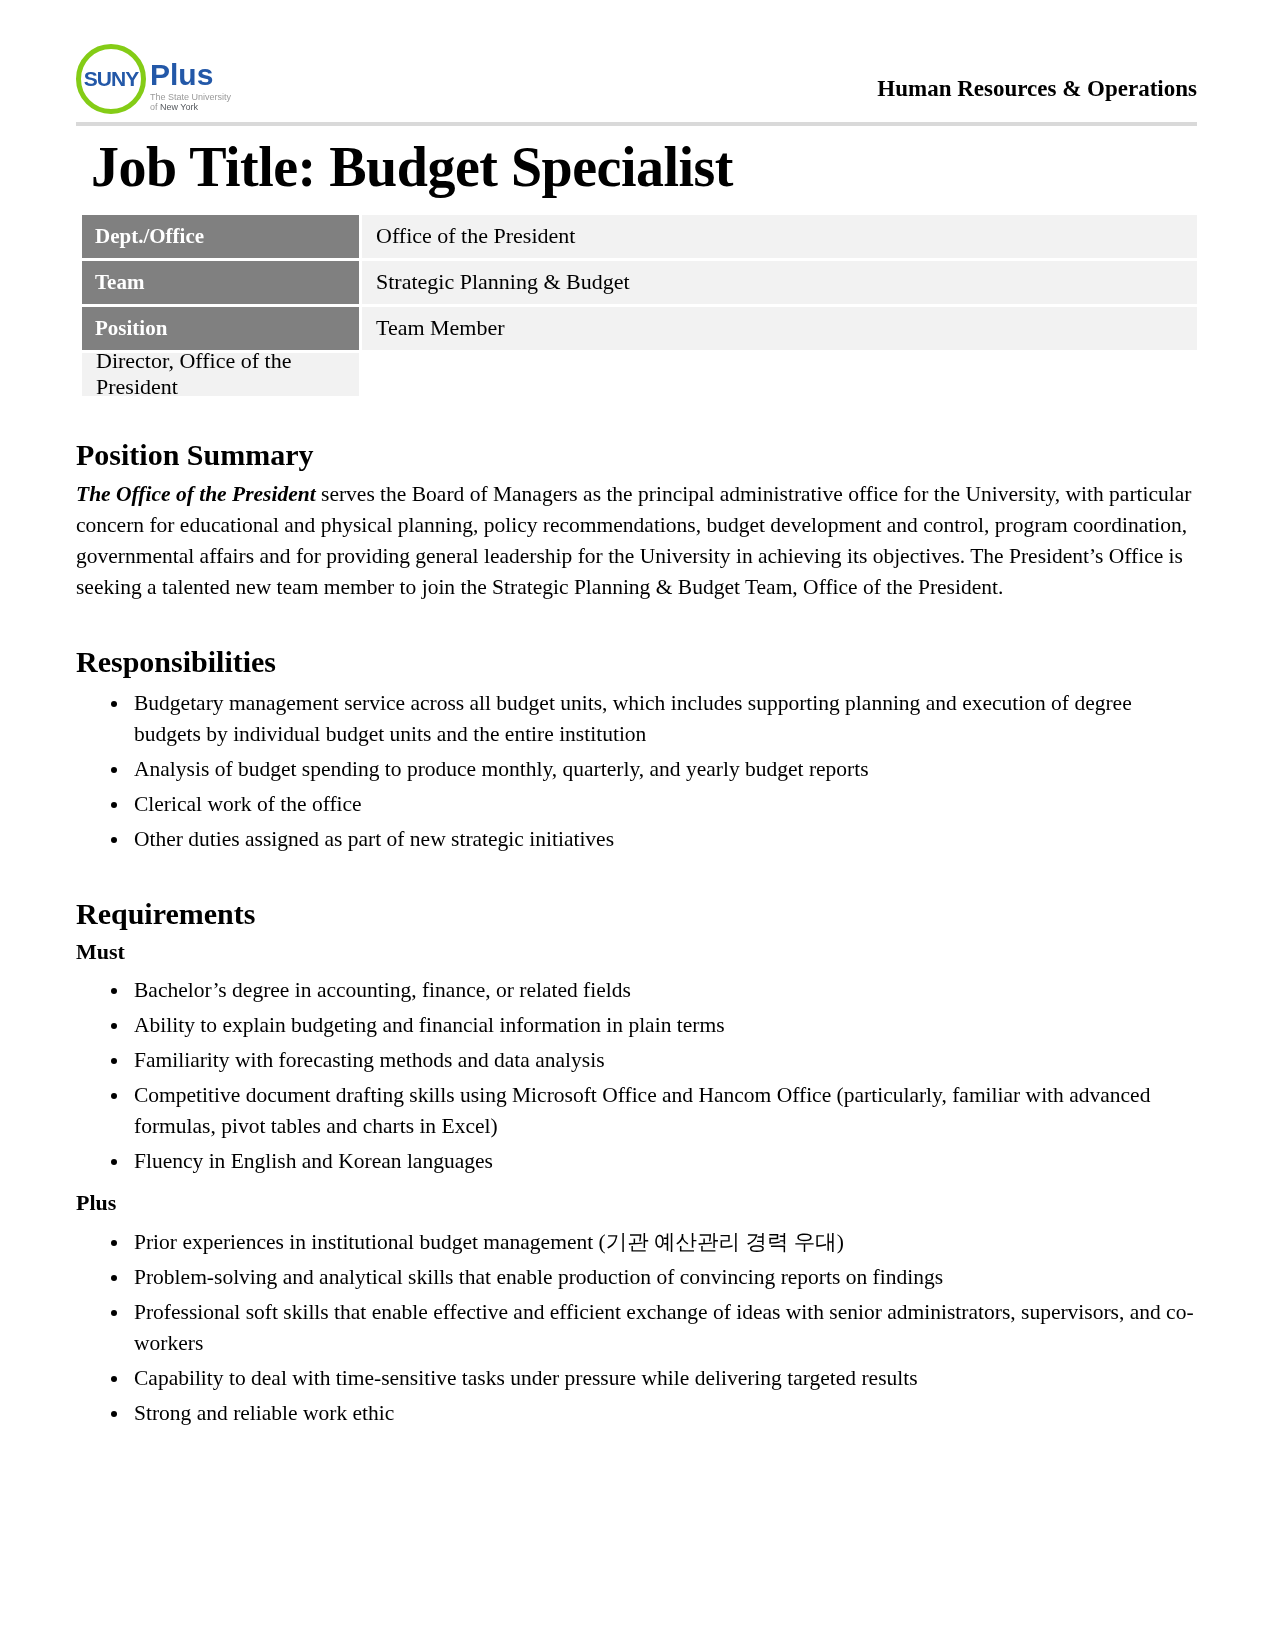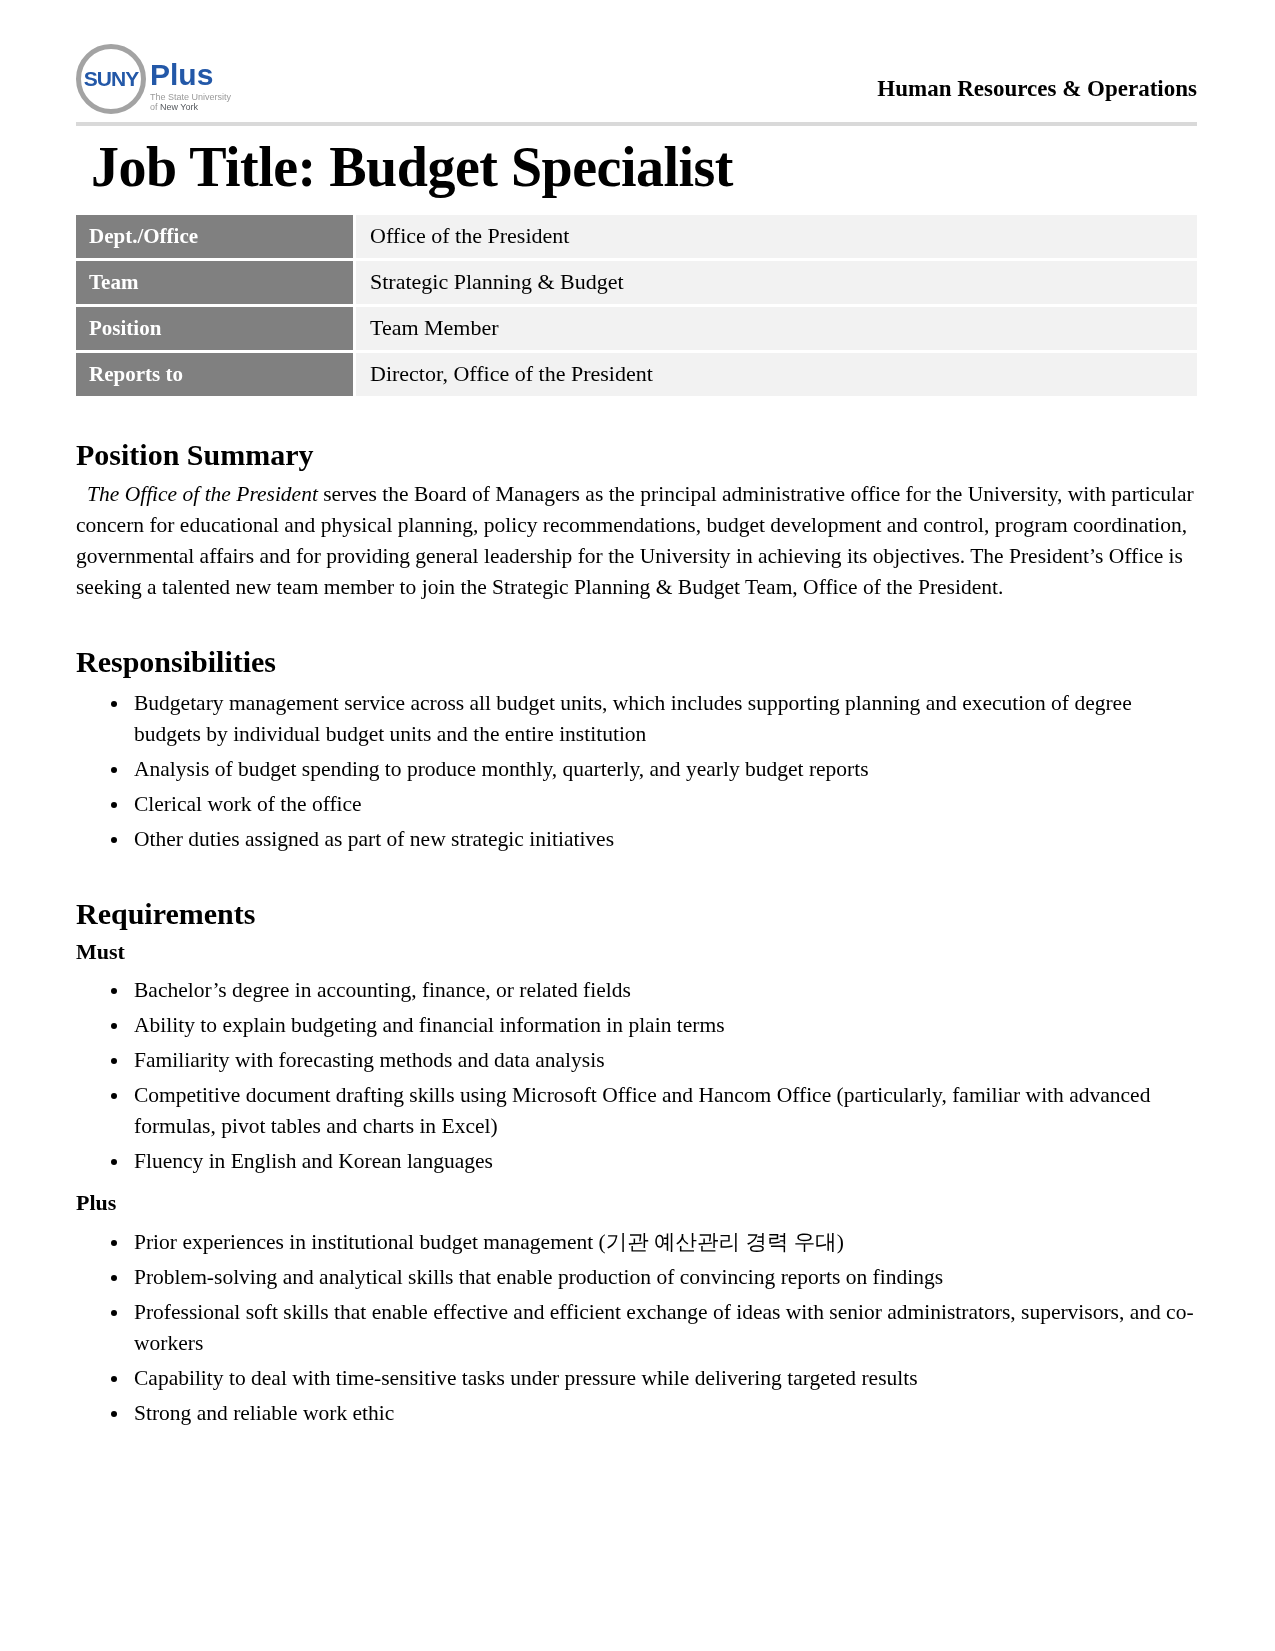--- a/index.html
+++ b/index.html
@@ -22,21 +22,21 @@
     height: 72px;
   }
   .logo {
     display: flex;
     align-items: flex-start;
     height: 72px;
   }
   .logo-circle {
     width: 70px;
     height: 70px;
-    border: 5px solid #a3a3a3;
+    border: 5px solid #84cc16;
     border-radius: 50%;
     display: flex;
     align-items: center;
     justify-content: center;
     flex: 0 0 auto;
     background: #ffffff;
   }
   .logo-circle span {
     font-family: "Liberation Sans", sans-serif;
     font-size: 21px;
@@ -78,21 +78,21 @@
   h1.page-title {
     font-size: 56px;
     font-weight: bold;
     letter-spacing: -0.5px;
     margin: 12px 0 18px 15px;
     line-height: 1.05;
   }
 
   
   .info-table {
-    margin-left: 0;
+    margin-left: 6px;
     display: grid;
     grid-template-columns: 277px 1fr;
     gap: 3px 3px;
   }
   .cell-label {
     background: #808080;
     color: #ffffff;
     font-weight: bold;
     font-size: 21px;
     height: 43px;
@@ -114,21 +114,21 @@
     font-size: 30px;
     font-weight: bold;
     margin: 42px 0 8px 0;
     line-height: 1.1;
   }
   p.summary {
     font-size: 21.5px;
     line-height: 31px;
     margin: 0;
   }
-  p.summary .lead { font-weight: normal; font-style: italic; margin-left: 11px; }
+  p.summary .lead { font-weight: bold; font-style: italic; }
 
   h3.sub-heading {
     font-size: 22px;
     font-weight: bold;
     margin: 12px 0 0 0;
     line-height: 1.25;
   }
 
   ul.bullet-list {
     margin: 10px 0 0 0;
@@ -163,21 +163,20 @@
 
 <h1 class="page-title">Job Title: Budget Specialist</h1>
 
 <div class="info-table">
   <div class="cell-label">Dept./Office</div>
   <div class="cell-value">Office of the President</div>
   <div class="cell-label">Team</div>
   <div class="cell-value">Strategic Planning &amp; Budget</div>
   <div class="cell-label">Position</div>
   <div class="cell-value">Team Member</div>
-  <div class="cell-label">Reports to</div>
   <div class="cell-value">Director, Office of the President</div>
 </div>
 
 <div>
   <h2 class="section-heading">Position Summary</h2>
   <p class="summary"><span class="lead">The Office of the President</span><span> serves the Board of Managers as the principal administrative office for the University, with particular concern for educational and physical planning, policy recommendations, budget development and control, program coordination, governmental affairs and for providing general leadership for the University in achieving its objectives. The President’s Office is seeking a talented new team member to join the Strategic Planning &amp; Budget Team, Office of the President.</span></p>
 </div>
 
 <div>
   <h2 class="section-heading">Responsibilities</h2>

